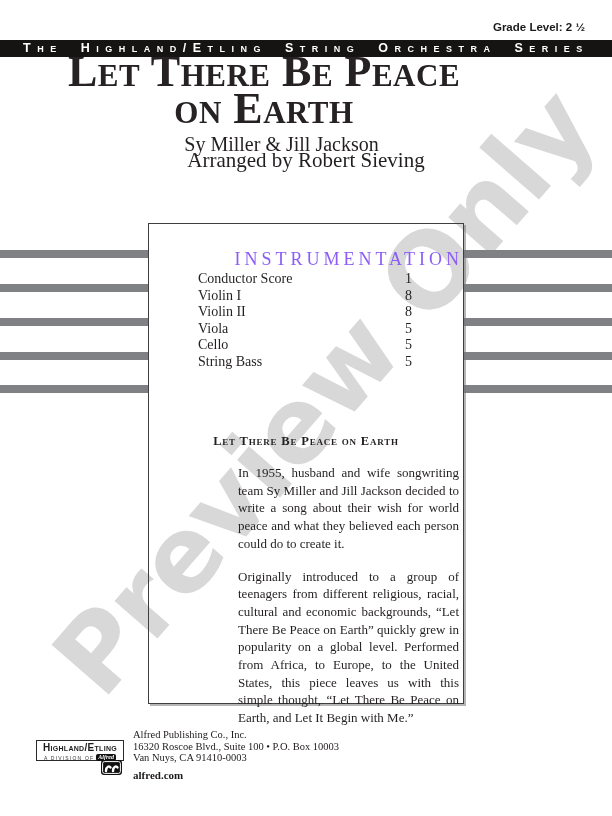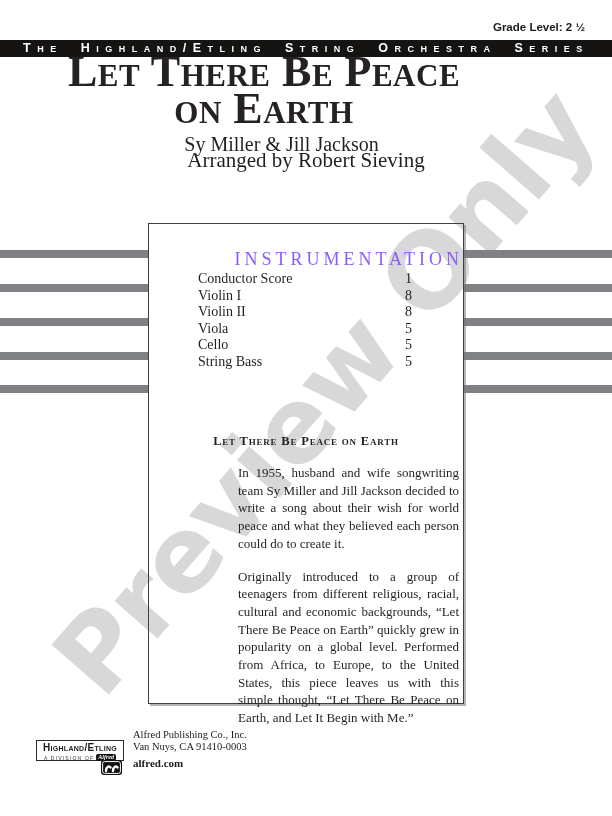--- a/index.html
+++ b/index.html
@@ -172,17 +172,18 @@
     <svg width="21" height="15" viewBox="0 0 21 15" xmlns="http://www.w3.org/2000/svg">
       <rect x="0" y="0" width="21" height="15" rx="3" fill="#111111"></rect>
       <rect x="1.6" y="1.6" width="17.8" height="11.8" rx="2" fill="none" stroke="#ffffff" stroke-width="1"></rect>
       <path d="M5 11 C5 6.5, 8.5 5.5, 9.5 7.5" stroke="#ffffff" stroke-width="2.4" fill="none" stroke-linecap="round"></path>
       <path d="M12 11 C12 6.5, 15.5 5.5, 16.5 7.5" stroke="#ffffff" stroke-width="2.4" fill="none" stroke-linecap="round"></path>
     </svg>
   </div>
 
   <div class="pub-block">
     <div>Alfred Publishing Co., Inc.</div>
+    <div>16320 Roscoe Blvd., Suite 100 • P.O. Box 10003</div>
     <div>Van Nuys, CA 91410-0003</div>
     <div class="pub-site">alfred.com</div>
   </div>
 
 </div>
 
 </body></html>

